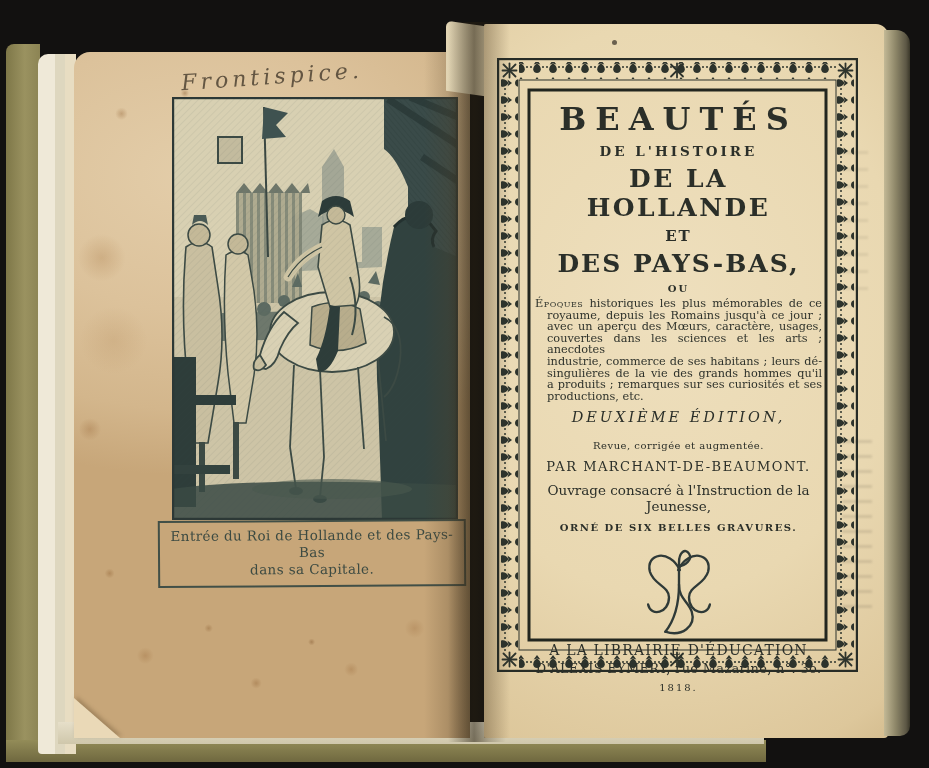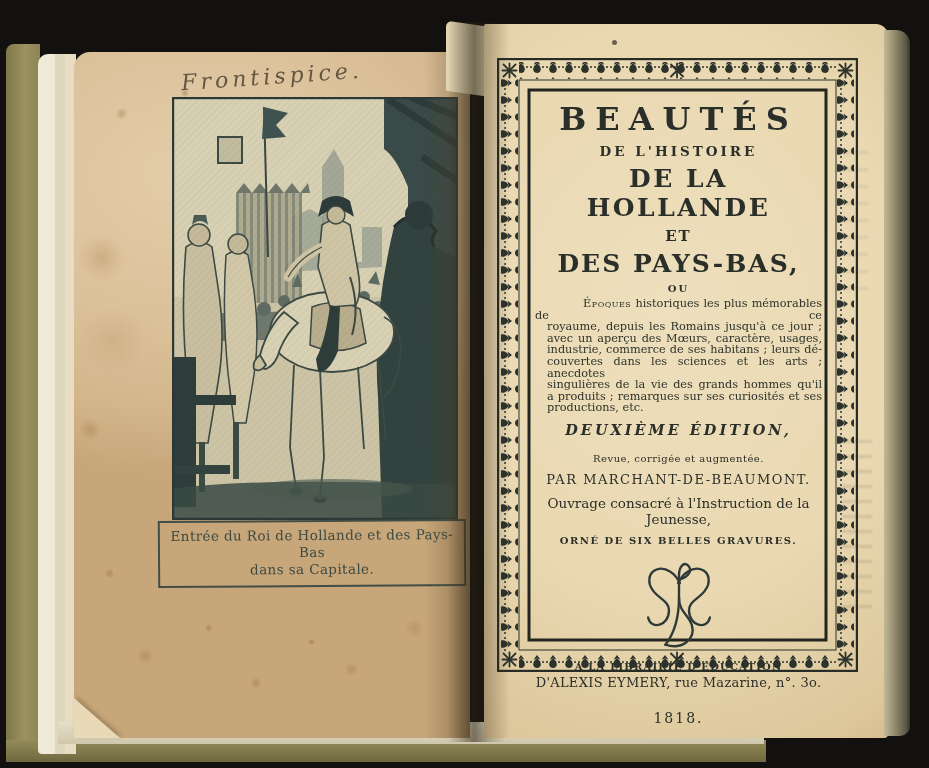--- a/index.html
+++ b/index.html
@@ -49,31 +49,31 @@
   .tp-content{position:absolute;left:49px;top:68px;width:291px;height:548px;text-align:center;color:#2b2f29;}
   .t-main{font-size:32px;font-weight:bold;letter-spacing:9px;margin-top:8px;}
   .t-sub1{font-size:13.5px;font-weight:bold;letter-spacing:3px;margin-top:5px;}
   .t-big{font-size:25px;font-weight:bold;letter-spacing:2.5px;margin-top:5px;}
   .t-et{font-size:15px;font-weight:bold;letter-spacing:2px;margin-top:5px;}
   .t-big2{font-size:25px;font-weight:bold;letter-spacing:2px;margin-top:4px;text-align:center;}
   .t-ou{font-size:10px;font-weight:bold;letter-spacing:2px;margin-top:5px;}
   .desc{margin-top:4px;padding:0 2px 0 14px;font-size:11.3px;line-height:11.6px;text-align:left;color:#2e322b;}
   .desc .jl{text-align:justify;text-align-last:justify;}
   .desc .first{margin-left:-12px;}
-  .desc .fw{font-variant:small-caps;letter-spacing:.5px;margin-left:48px;}
-  .t-edition{font-size:14.5px;font-style:italic;font-weight:bold;letter-spacing:3px;margin-top:7px;}
+  .desc .fw{font-variant:small-caps;letter-spacing:.5px;}
+  .t-edition{font-size:14.5px;font-style:italic;font-weight:normal;letter-spacing:3px;margin-top:7px;}
   .t-revue{font-size:10px;margin-top:15px;letter-spacing:.5px;}
   .t-author{font-size:13px;letter-spacing:1.5px;margin-top:8px;}
   .t-ouvrage{font-size:13.5px;margin-top:8px;}
   .t-orne{font-size:10px;letter-spacing:1.5px;font-weight:bold;margin-top:8px;}
   .monogram{display:block;margin:6px auto 0;}
   .t-paris{font-size:17px;font-weight:bold;letter-spacing:6px;margin-top:4px;}
-  .t-lib1{font-size:10px;font-weight:bold;letter-spacing:1.2px;margin-top:9px;}
+  .t-lib1{font-size:14px;font-weight:normal;letter-spacing:1.2px;margin-top:3px;}
   .t-lib2{font-size:13px;margin-top:3px;letter-spacing:.3px;}
-  .t-year{font-size:14px;letter-spacing:2px;margin-top:20px;text-align:center;}
+  .t-year{font-size:10px;letter-spacing:2px;margin-top:6px;text-align:center;}
   
   .fore-edge{position:absolute;left:884px;top:30px;width:26px;height:706px;border-radius:0 14px 10px 0;
     background:linear-gradient(90deg,#c3b996,#8d8668 45%,#5c5745 85%,#3a3729);}
 </style>
 </head>
 <body>
 
 <div class="stage">
 
   <div class="cover-left"></div>
@@ -284,22 +284,22 @@
       <div class="t-big2">DES PAYS-BAS,</div>
       <div class="t-ou">OU</div>
 
       <div class="desc">
         <div class="jl first">
           <span class="fw">Époques</span>
           <span>historiques les plus mémorables de ce</span>
         </div>
         <div class="jl">royaume, depuis les Romains jusqu'à ce jour ;</div>
         <div class="jl">avec un aperçu des Mœurs, caractère, usages,</div>
+        <div class="jl">couvertes dans les sciences et les arts ; anecdotes</div>
         <div class="jl">industrie, commerce de ses habitans ; leurs dé-</div>
-        <div class="jl">couvertes dans les sciences et les arts ; anecdotes</div>
         <div class="jl">singulières de la vie des grands hommes qu'il</div>
         <div class="jl">a produits ; remarques sur ses curiosités et ses</div>
         <div>productions, etc.</div>
       </div>
 
       <div class="t-edition">DEUXIÈME ÉDITION,</div>
       <div class="t-revue">Revue, corrigée et augmentée.</div>
       <div class="t-author">PAR MARCHANT-DE-BEAUMONT.</div>
       <div class="t-ouvrage">Ouvrage consacré à l'Instruction de la Jeunesse,</div>
       <div class="t-orne">ORNÉ DE SIX BELLES GRAVURES.</div>

